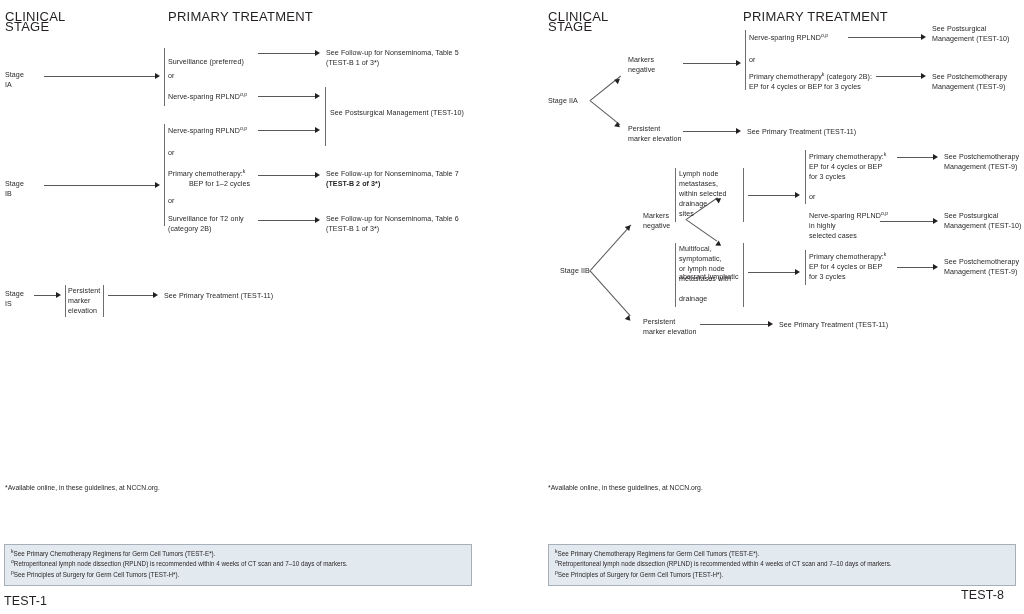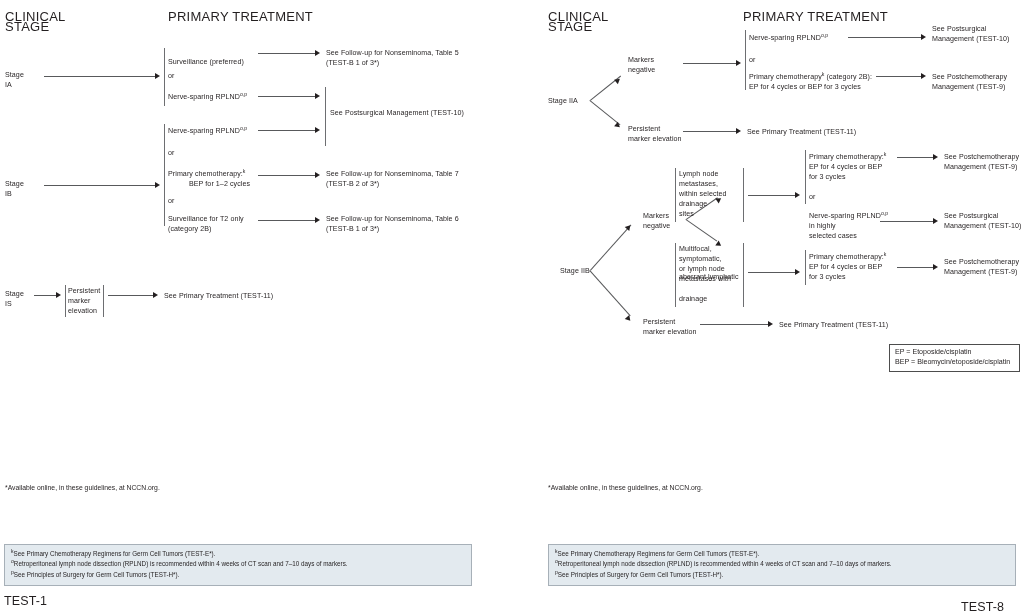--- a/index.html
+++ b/index.html
@@ -135,21 +135,21 @@
   <div class="txt" style="left:168px;top:196px;">or</div>
   <div class="txt" style="left:168px;top:214px;">Surveillance for T2 only</div>
   <div class="txt" style="left:168px;top:224px;">(category 2B)</div>
 
   <div class="hline" style="left:258px;top:130px;width:58px;"></div>
   <div class="arrow" style="left:315px;top:126.8px;"></div>
 
   <div class="hline" style="left:258px;top:175px;width:58px;"></div>
   <div class="arrow" style="left:315px;top:171.8px;"></div>
   <div class="txt" style="left:326px;top:169px;">See Follow-up for Nonseminoma, Table 7</div>
-  <div class="txt" style="left:326px;top:179px;">(TEST-B 2 of 3*)</div>
+  <div class="txt" style="left:326px;top:179px;font-weight:bold;">(TEST-B 2 of 3*)</div>
 
   <div class="hline" style="left:258px;top:220px;width:58px;"></div>
   <div class="arrow" style="left:315px;top:216.8px;"></div>
   <div class="txt" style="left:326px;top:214px;">See Follow-up for Nonseminoma, Table 6</div>
   <div class="txt" style="left:326px;top:224px;">(TEST-B 1 of 3*)</div>
 
   <div class="txt" style="left:5px;top:289px;">Stage</div>
   <div class="txt" style="left:5px;top:299px;">IS</div>
   <div class="hline" style="left:34px;top:295px;width:23px;"></div>
   <div class="arrow" style="left:56px;top:291.8px;"></div>
@@ -285,27 +285,23 @@
 
   <div class="hline" style="left:357px;top:267px;width:37px;"></div>
   <div class="arrow" style="left:393px;top:263.8px;"></div>
   <div class="txt" style="left:404px;top:257px;">See Postchemotherapy</div>
   <div class="txt" style="left:404px;top:267px;">Management (TEST-9)</div>
 
   <div class="hline" style="left:160px;top:324px;width:69px;"></div>
   <div class="arrow" style="left:228px;top:320.8px;"></div>
   <div class="txt" style="left:239px;top:320px;">See Primary Treatment (TEST-11)</div>
 
-  <div class="legendbox" style="left:349px;top:344px;width:131px;">
-    <span>EP = Etoposide/cisplatin</span>
-    <span>BEP = Bleomycin/etoposide/cisplatin</span>
-  </div>
 
   <div class="starnote" style="left:8px;top:484px;">*Available online, in these guidelines, at NCCN.org.</div>
 
   <div class="footbox" style="left:8px;top:544px;width:468px;height:42px;">
     <span class="fn"><sup>k</sup><span>See Primary Chemotherapy Regimens for Germ Cell Tumors (TEST-E*).</span></span>
     <span class="fn"><sup>o</sup><span>Retroperitoneal lymph node dissection (RPLND) is recommended within 4 weeks of CT scan and 7–10 days of markers.</span></span>
     <span class="fn"><sup>p</sup><span>See Principles of Surgery for Germ Cell Tumors (TEST-H*).</span></span>
   </div>
 
-  <div class="pagenum" style="left:421px;top:600px;">TEST-8</div>
+  <div class="pagenum" style="left:421px;top:588px;">TEST-8</div>
 </div>
 
 </body></html>

